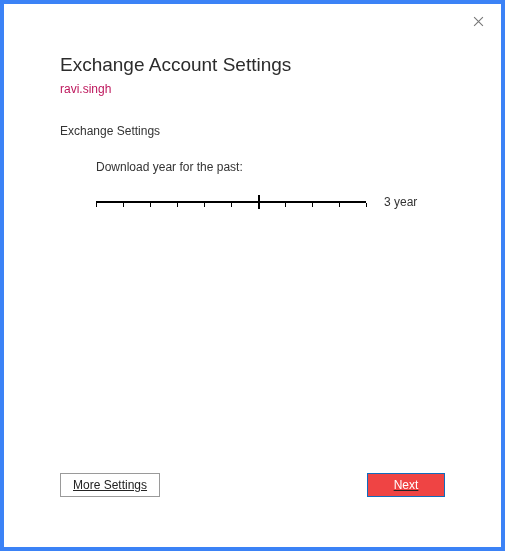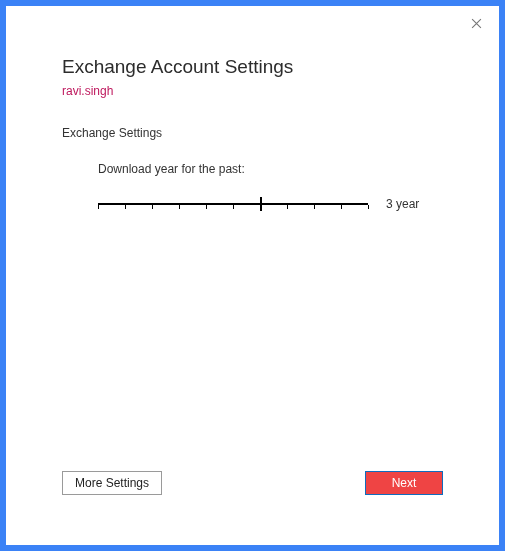--- a/index.html
+++ b/index.html
@@ -6,21 +6,21 @@
   body {
     margin: 0;
     font-family: "Segoe UI", Tahoma, sans-serif;
     font-size: 12.5px;
     color: #252525;
     background: #fff;
   }
   .window {
     width: 505px;
     height: 551px;
-    border: 6px solid #3b82f6;
+    border: 4px solid #3b82f6;
     position: relative;
     background: #fff;
   }
   .close-btn {
     position: absolute;
     top: 6px;
     right: 12px;
     width: 22px;
     height: 22px;
     display: flex;
@@ -102,20 +102,21 @@
   }
   .slider-value { font-size: 12px; color: #333; }
   .button-bar {
     position: absolute;
     left: 56px;
     right: 56px;
     bottom: 50px;
     display: flex;
     justify-content: space-between;
     align-items: center;
+    text-decoration: underline;
   }
   button {
     font-family: inherit;
     font-size: 12px;
     height: 24px;
     padding: 0 12px;
     cursor: pointer;
   }
   .btn-secondary {
     background: #fff;

